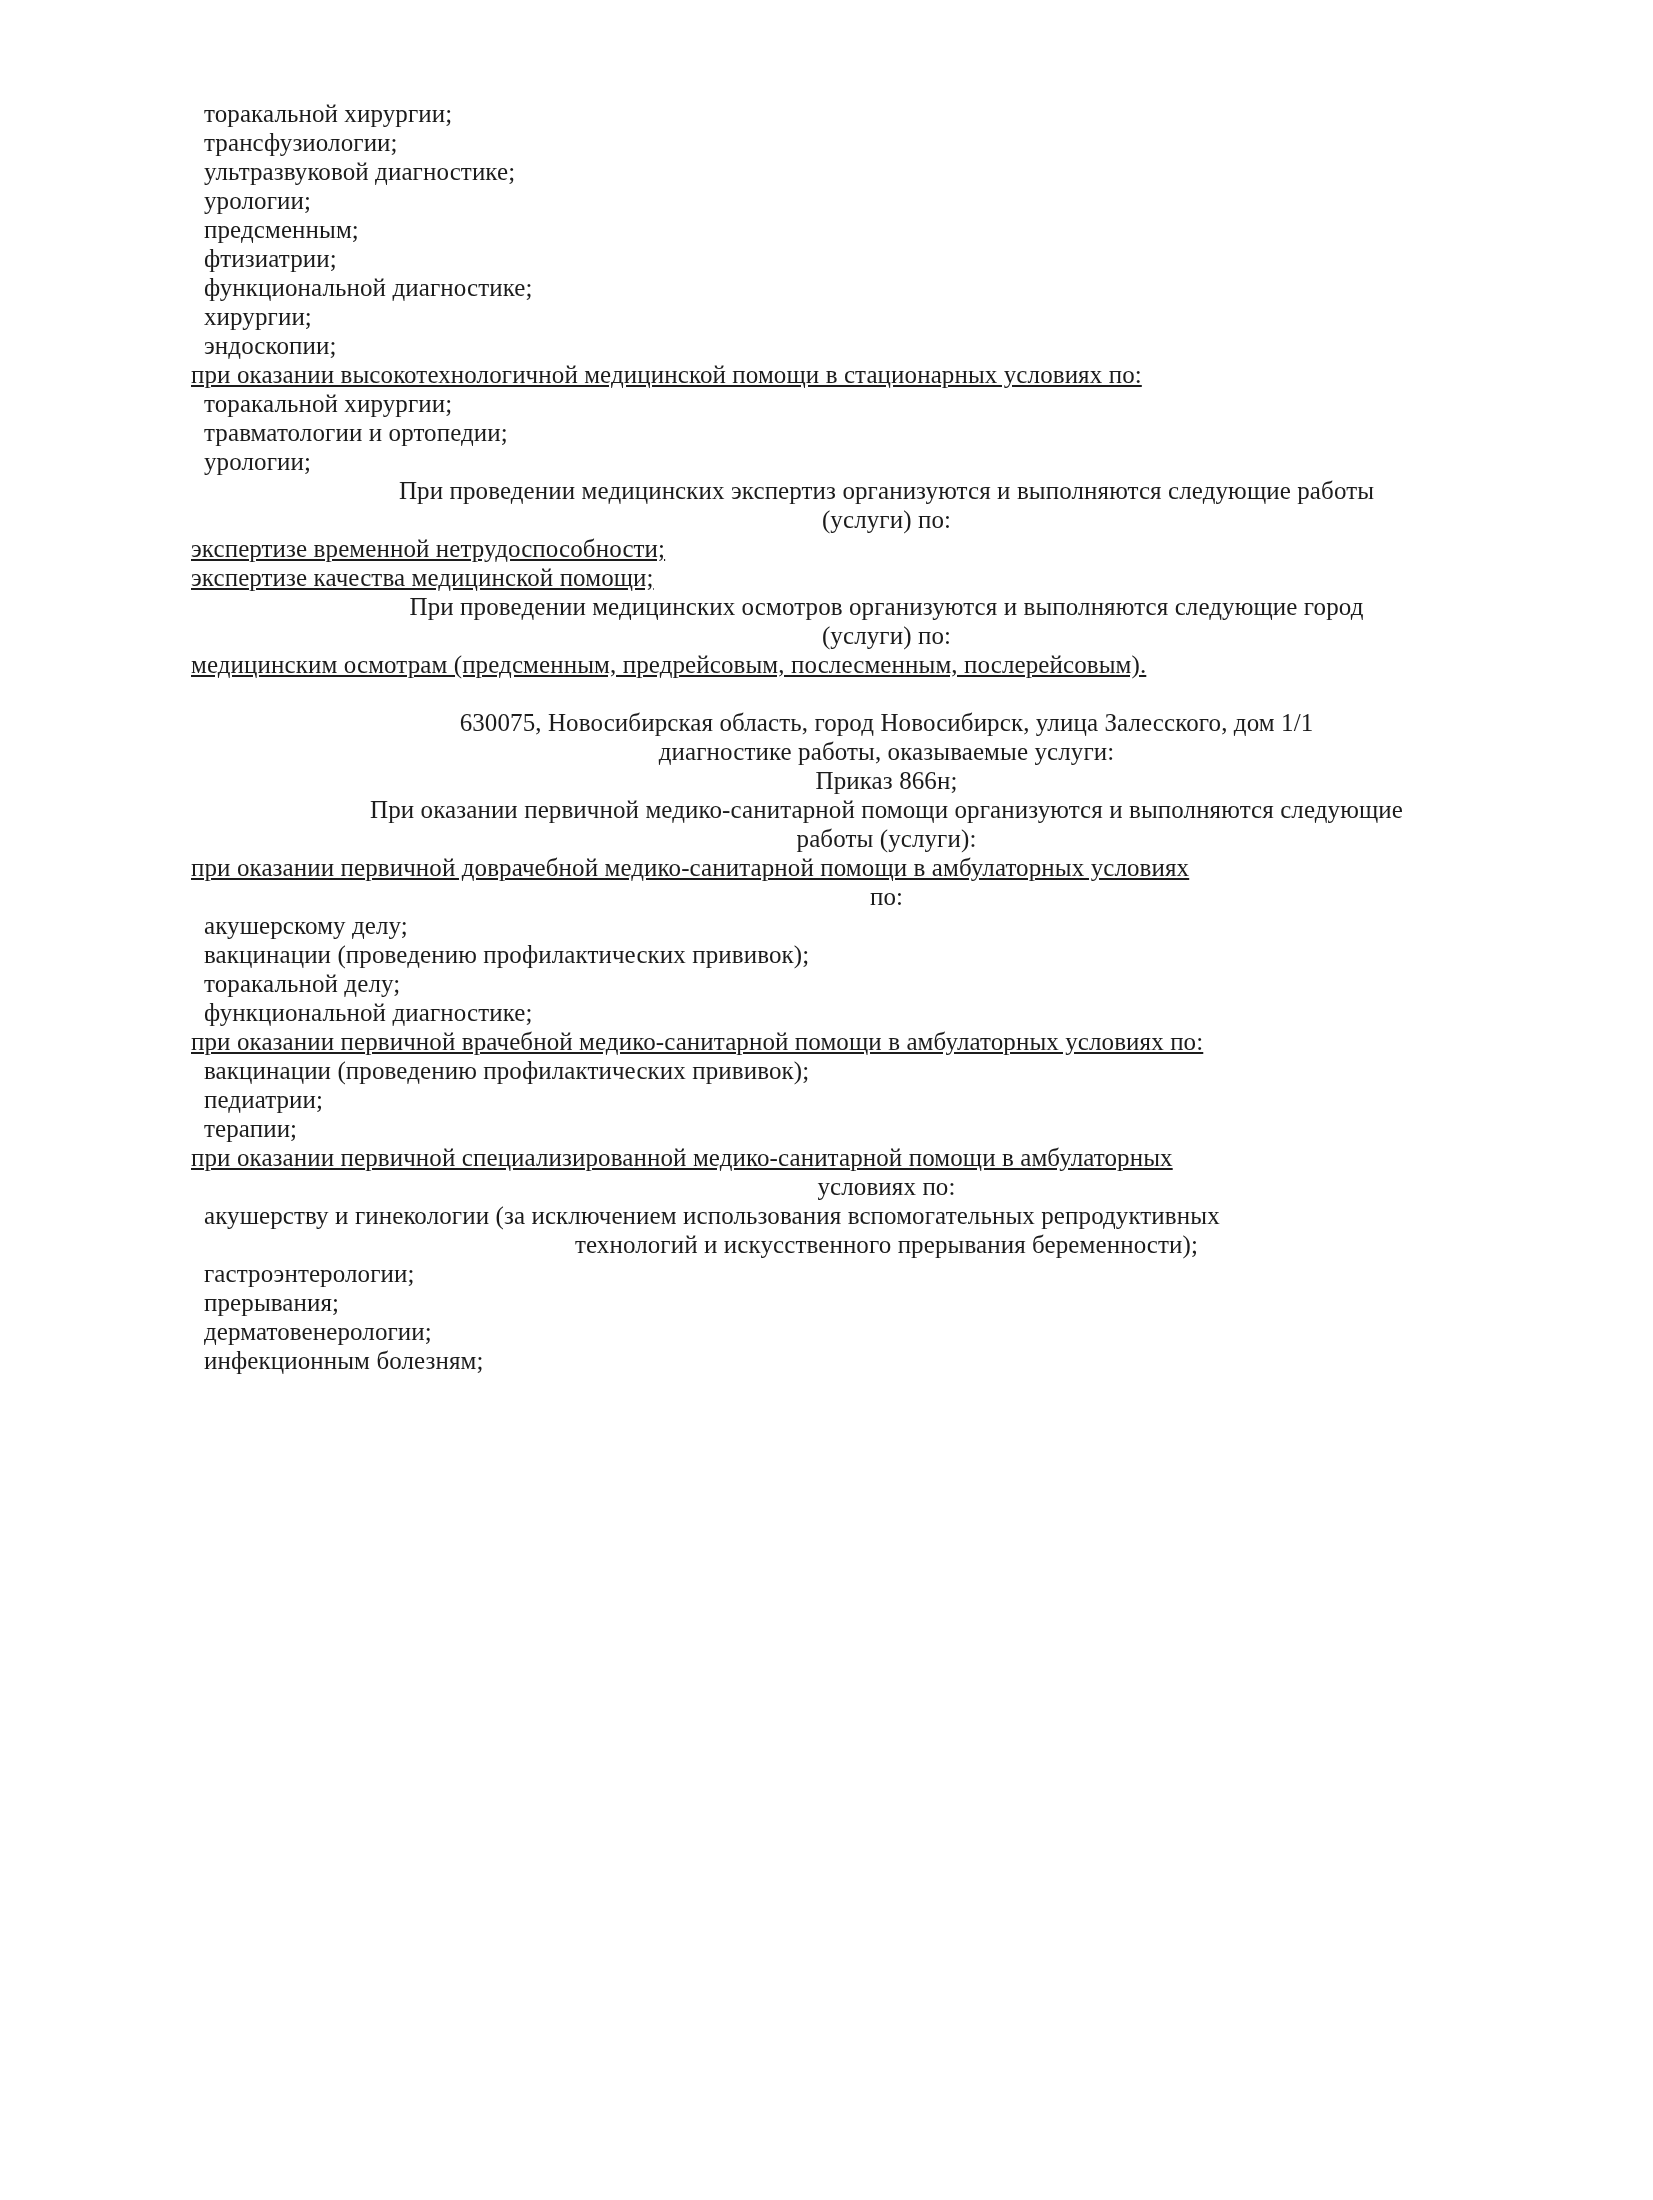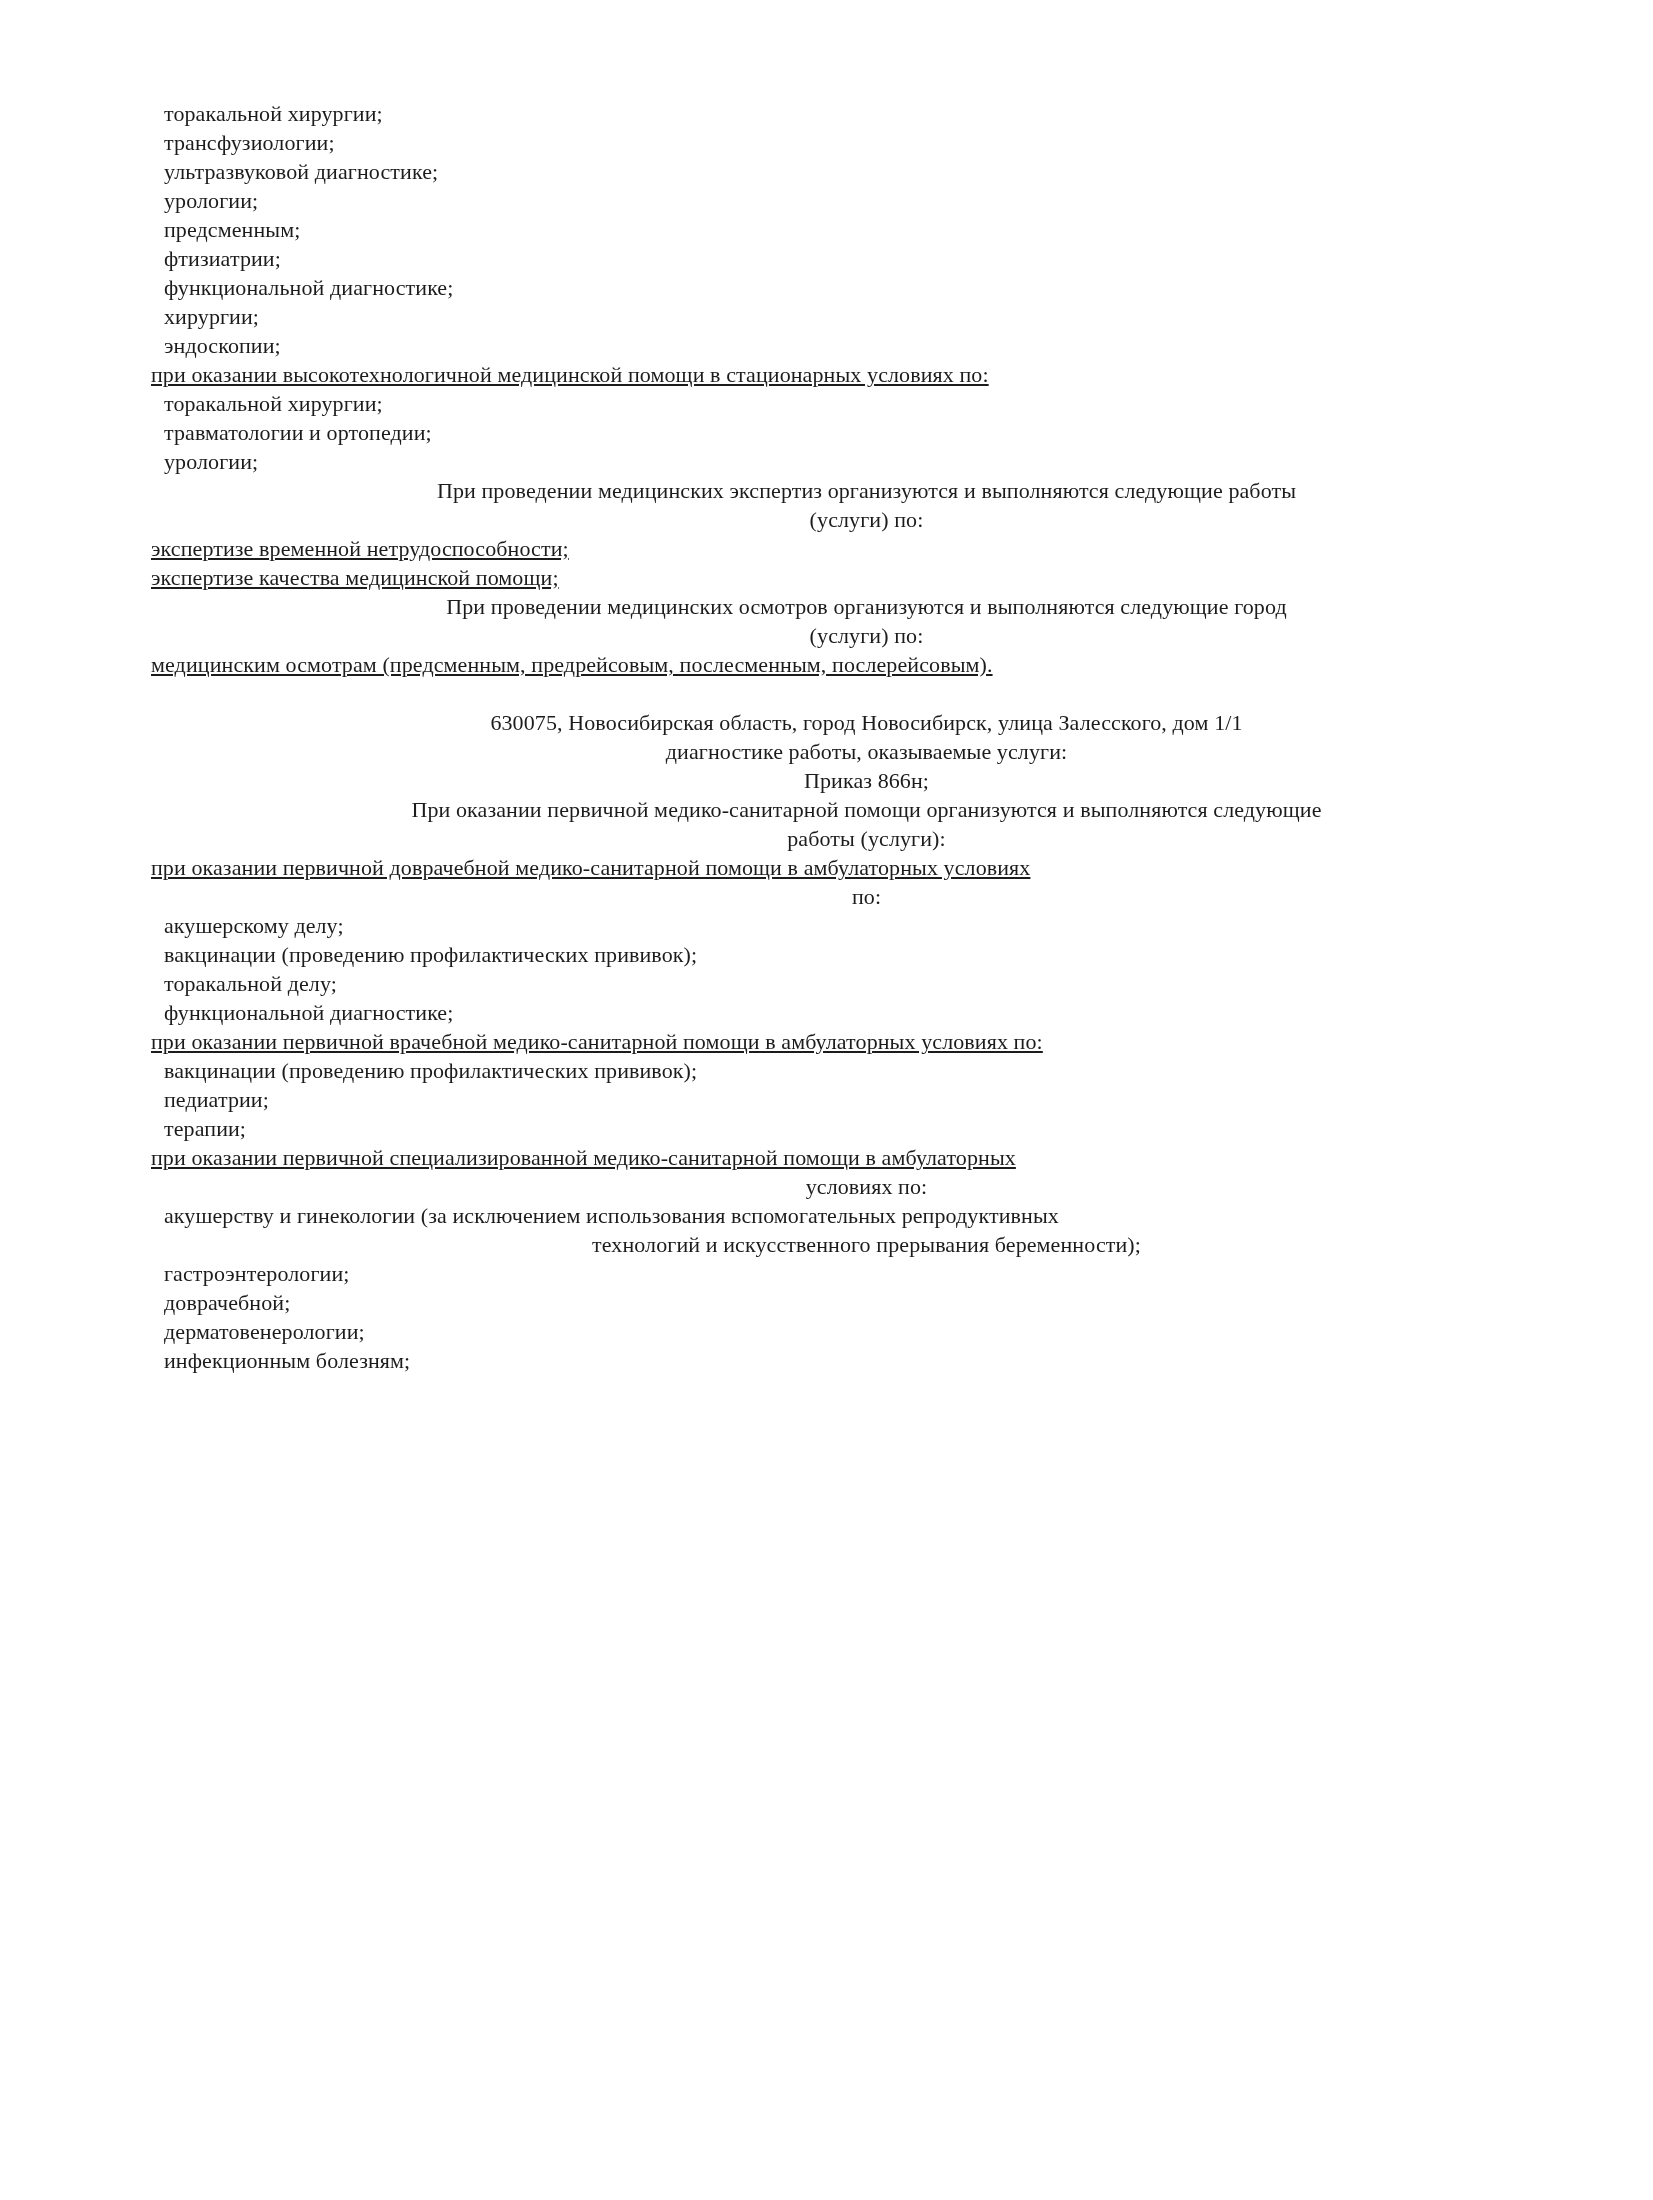--- a/index.html
+++ b/index.html
@@ -16,24 +16,25 @@
     font-family: "Liberation Serif", "DejaVu Serif", serif;
     color: #1c1c1c;
   }
   .content {
     position: absolute;
     left: 140px;
     top: 99px;
     right: 60px;
   }
   .line {
-    font-size: 22px;
+    font-size: 25px;
     line-height: 29px;
     white-space: pre;
     letter-spacing: 0.1px;
+    margin-left: 40px;
   }
   .indent-0 { padding-left: 0; text-align: center; }
   .indent-1 { padding-left: 11px; text-decoration: underline; }
   .indent-2 { padding-left: 24px; }
   .blank { min-height: 29px; }
 </style>
 </head>
 <body>
 
 <div class="page">
@@ -72,17 +73,17 @@
       <div class="line indent-2">функциональной диагностике;</div>
       <div class="line indent-1">при оказании первичной врачебной медико-санитарной помощи в амбулаторных условиях по:</div>
       <div class="line indent-2">вакцинации (проведению профилактических прививок);</div>
       <div class="line indent-2">педиатрии;</div>
       <div class="line indent-2">терапии;</div>
       <div class="line indent-1">при оказании первичной специализированной медико-санитарной помощи в амбулаторных</div>
       <div class="line indent-0">условиях по:</div>
       <div class="line indent-2">акушерству и гинекологии (за исключением использования вспомогательных репродуктивных</div>
       <div class="line indent-0">технологий и искусственного прерывания беременности);</div>
       <div class="line indent-2">гастроэнтерологии;</div>
-      <div class="line indent-2">доврачебной;</div>
+      <div class="line indent-2">прерывания;</div>
       <div class="line indent-2">дерматовенерологии;</div>
       <div class="line indent-2">инфекционным болезням;</div>
     </div>
 </div>
 
 </body></html>

